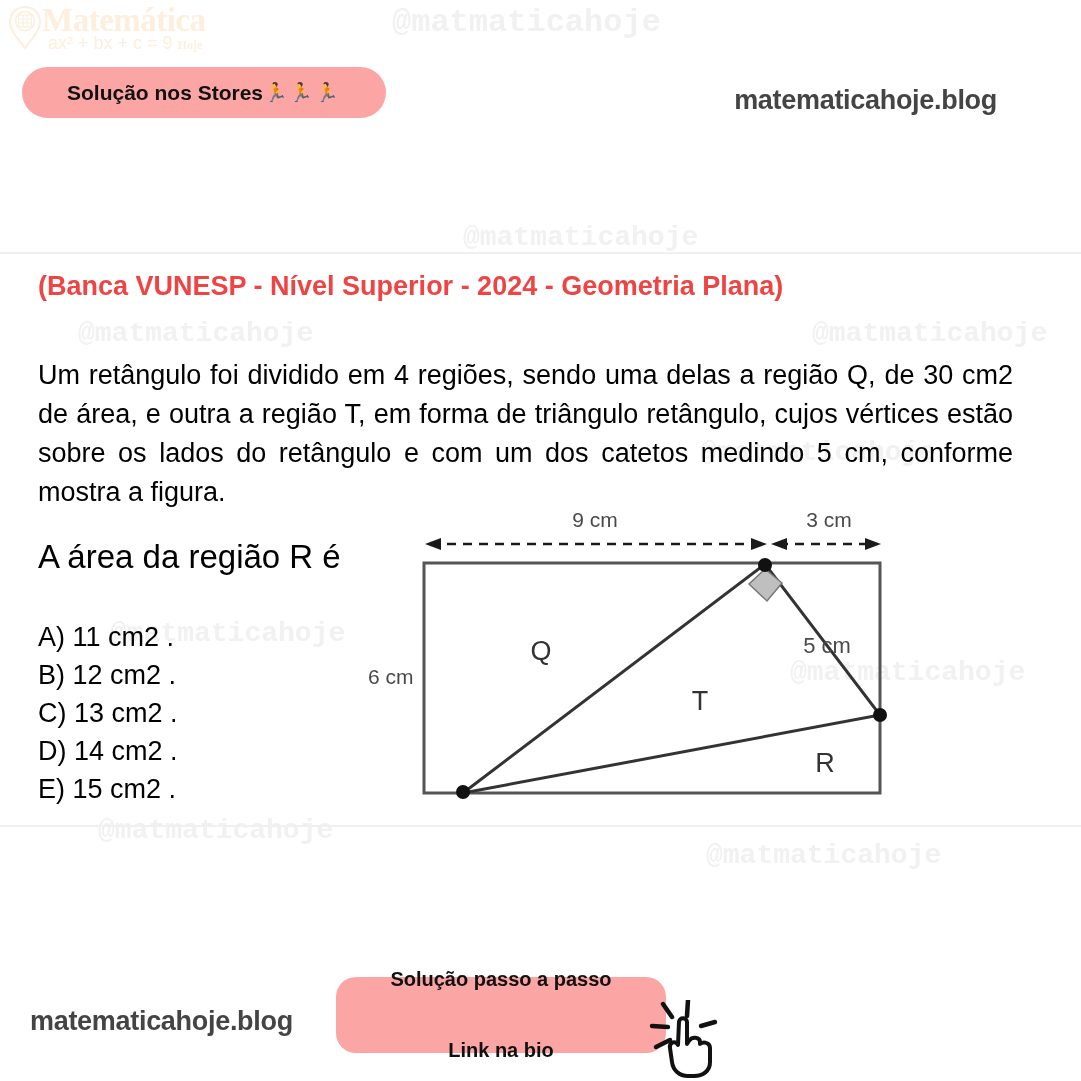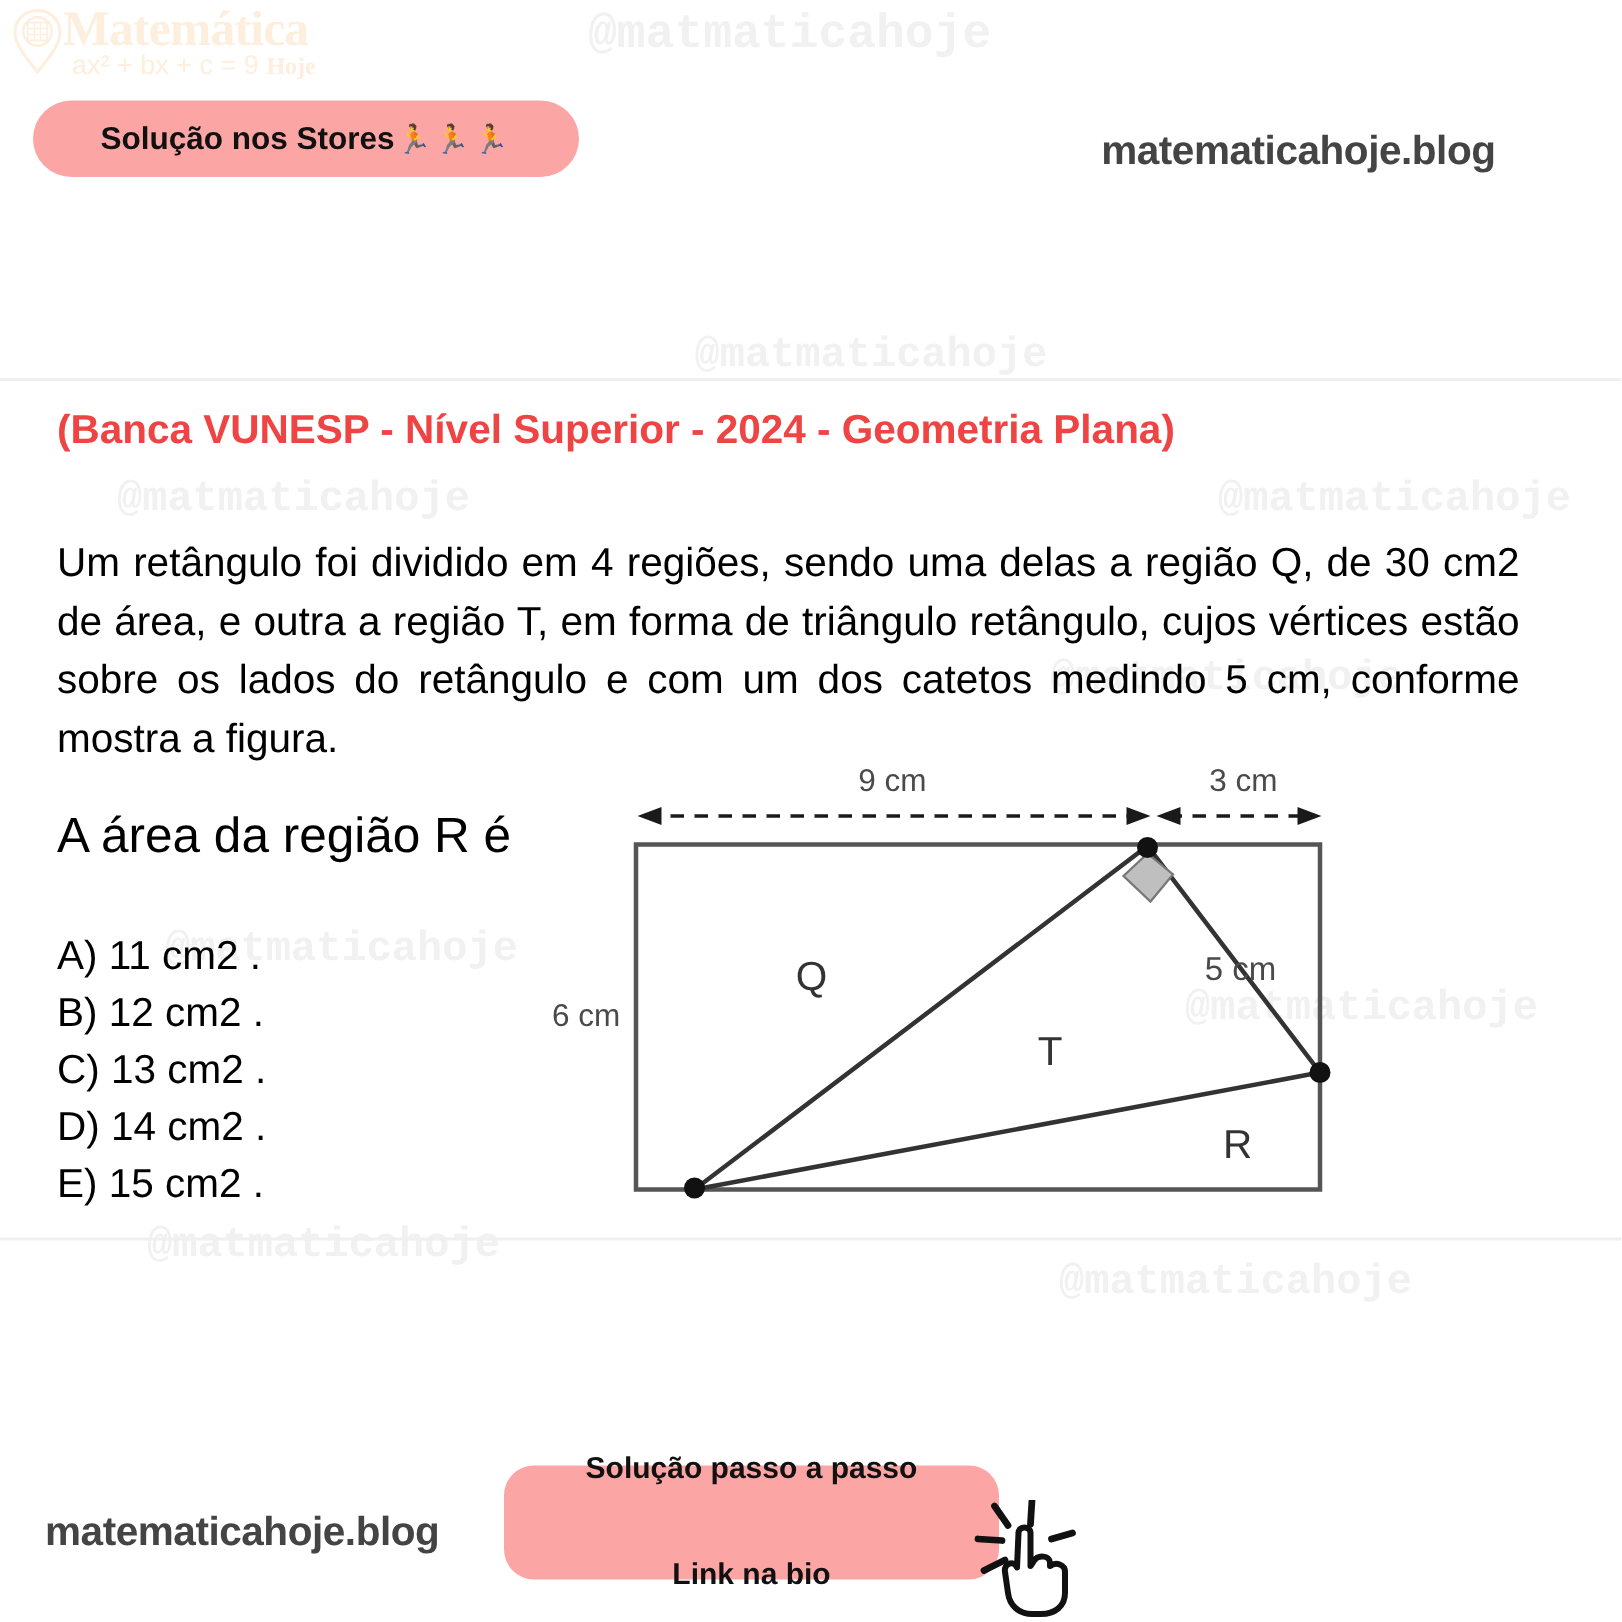--- a/index.html
+++ b/index.html
@@ -60,21 +60,21 @@
     left: 42px;
     top: 31px;
     font-family: "Liberation Sans", sans-serif;
     font-size: 18px;
     color: #fdeedd;
     white-space: nowrap;
   }
   .logo-hoje {
     font-family: "Liberation Serif", serif;
     font-weight: bold;
-    font-size: 16px;
+    font-size: 12px;
   }
 
   
   .pill {
     position: absolute;
     background: #fca5a5;
     border-radius: 32px;
     display: flex;
     align-items: center;
     justify-content: center;

